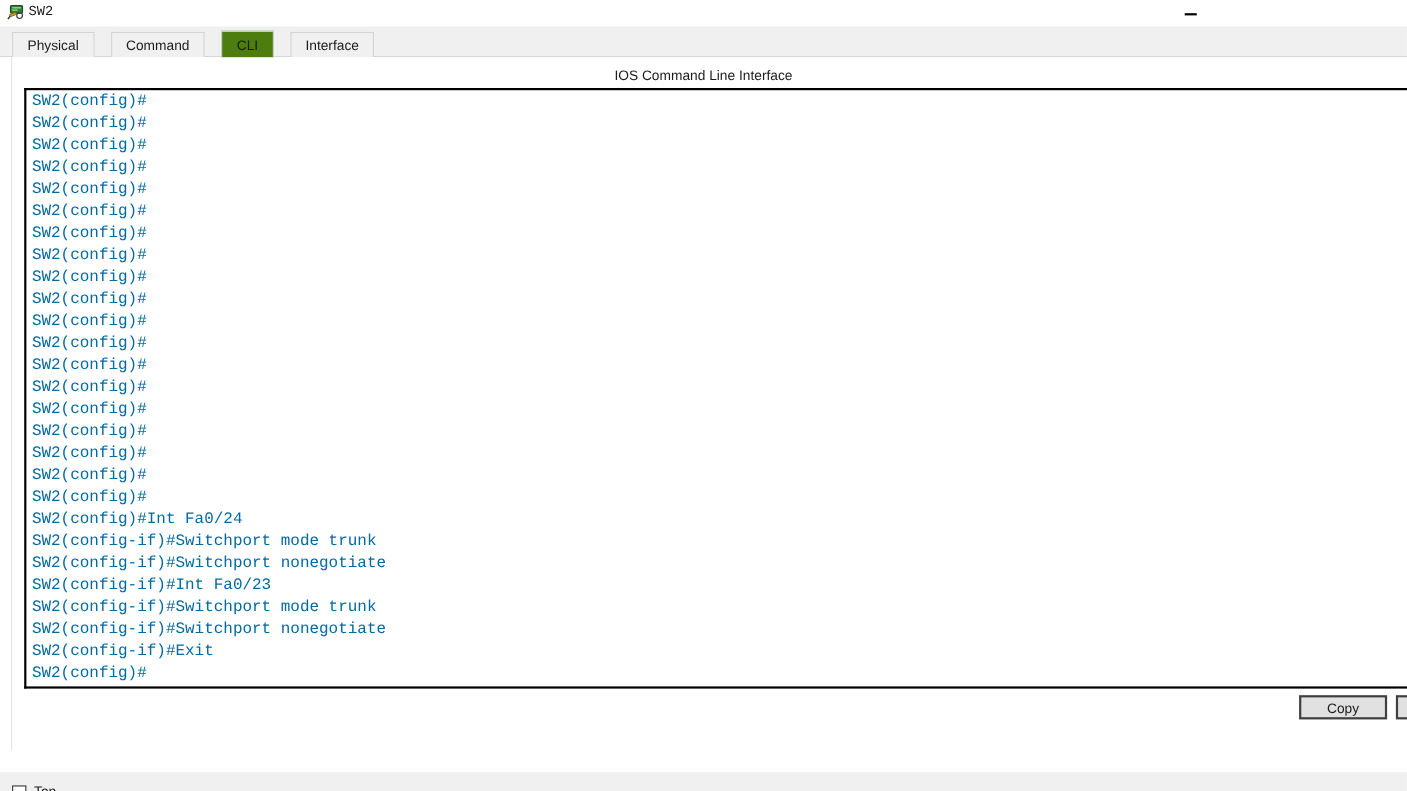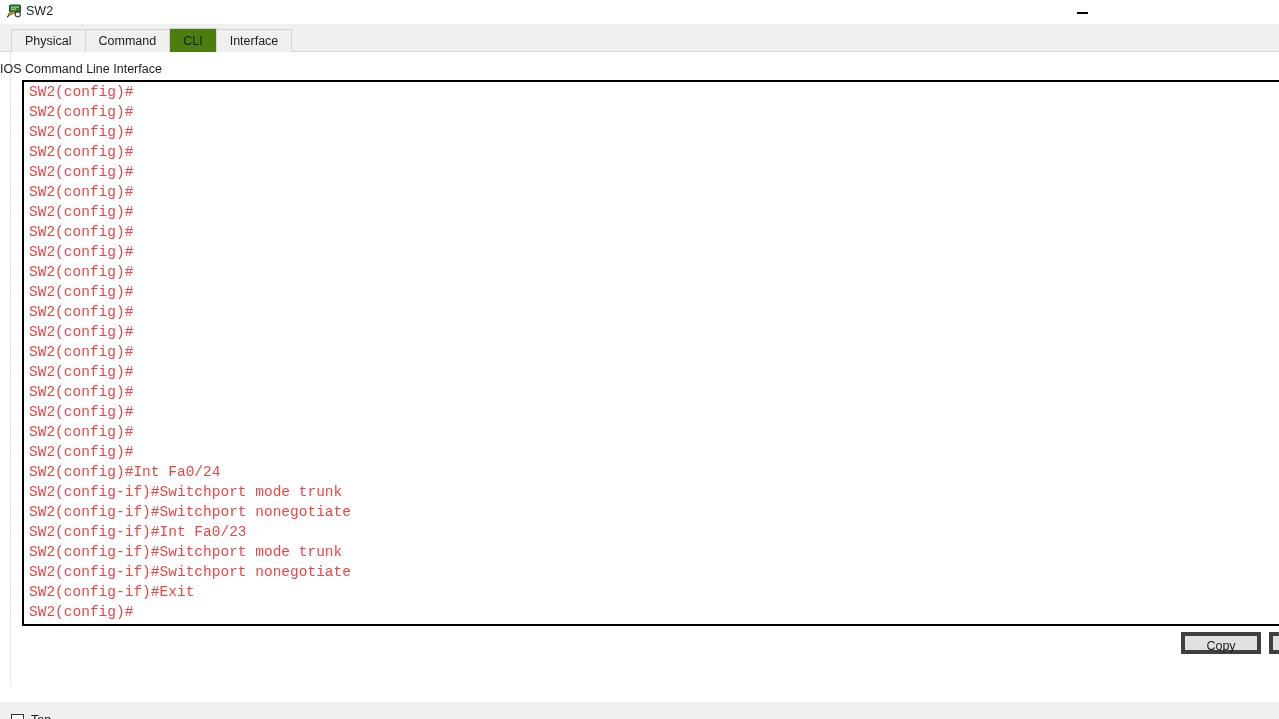--- a/index.html
+++ b/index.html
@@ -19,20 +19,21 @@
 
   
   .titlebar {
     position: absolute;
     left: 0; top: 0;
     width: 1111px;
     height: 24px;
     background: #ffffff;
     display: flex;
     align-items: center;
+    font-family: Liberation Mono, monospace;
   }
   .title-icon {
     position: absolute;
     left: 6px; top: 2px;
     width: 18px; height: 18px;
   }
   .title-text {
     position: absolute;
     left: 26px;
     top: 2px;
@@ -69,20 +70,21 @@
     border-bottom: 1px solid #d4d4d4;
     box-sizing: border-box;
   }
   .tabs {
     position: absolute;
     left: 11px;
     top: 4px;
     display: flex;
     align-items: flex-end;
     height: 24px;
+    gap: 16px;
   }
   .tab {
     height: 23px;
     line-height: 23px;
     padding: 0 13px;
     font-size: 12.5px;
     color: #1c1c1c;
     background: #f0f0f0;
     border: 1px solid #d4d4d4;
     border-bottom: none;
@@ -118,21 +120,21 @@
     box-sizing: border-box;
     pointer-events: none;
   }
 
   .cli-header {
     position: absolute;
     left: 0;
     top: 60px;
     width: 1279px;
     height: 18px;
-    text-align: left;
+    text-align: center;
     font-size: 12.5px;
     color: #1c1c1c;
     line-height: 18px;
   }
 
   
   .terminal-wrap {
     position: absolute;
     left: 22px;
     top: 80px;
@@ -145,42 +147,42 @@
     overflow: hidden;
   }
   .terminal {
     position: absolute;
     left: 5px;
     top: 0px;
     width: 1250px;
     font-family: "Liberation Mono", "DejaVu Sans Mono", monospace;
     font-size: 14.5px;
     line-height: 20px;
-    color: #ef4444;
+    color: #0369a1;
     white-space: pre;
   }
   .terminal .line {
     height: 20px;
     white-space: pre;
   }
 
   
   .btn-row {
     position: absolute;
     left: 0;
     top: 632px;
     width: 1279px;
     height: 24px;
   }
   .btn {
     position: absolute;
     top: 0;
     height: 22px;
     background: #e1e1e1;
-    border: 4px solid #404040;
+    border: 2px solid #404040;
     font-size: 12.5px;
     color: #1c1c1c;
     line-height: 20px;
     text-align: center;
     box-sizing: border-box;
     cursor: default;
     white-space: nowrap;
   }
   .btn-copy {
     left: 1181px;

